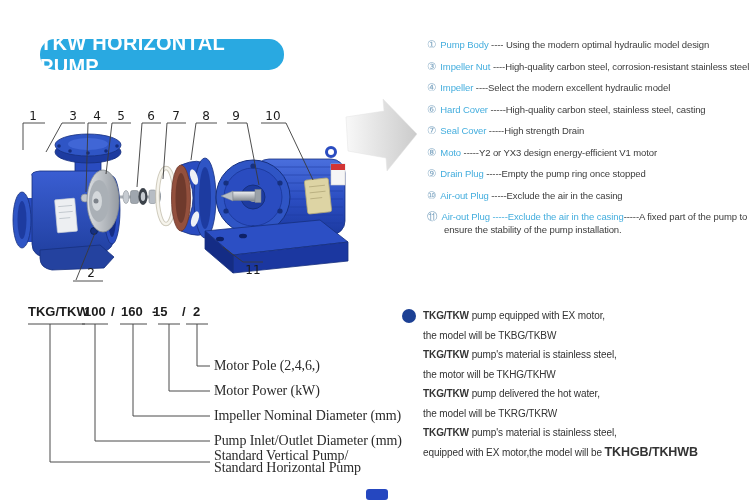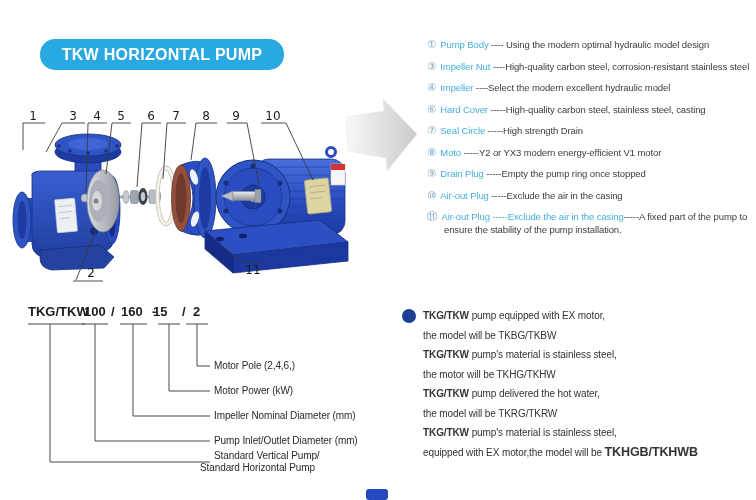--- a/index.html
+++ b/index.html
@@ -2,34 +2,34 @@
 <html style="--banner-blue: #29a9e1; --part-name-blue: #45aede; --pump-blue: #2a4cc0; --pump-blue-dark: #16307f; --note-bullet-navy: #1c4094;"><head>
 <meta charset="utf-8">
 <style>
   html,body{margin:0;padding:0;background:#fff;}
   .page{position:relative;width:756px;height:500px;background:#ffffff;overflow:hidden;
         font-family:"Liberation Sans",sans-serif;}
   
   .banner{position:absolute;left:40px;top:39px;width:244px;height:31px;
           background:var(--banner-blue,#29a9e1);border-radius:15px;
           display:flex;align-items:center;justify-content:center;}
-  .banner span{color:#fff;font-weight:bold;font-size:16px;letter-spacing:.3px;}
+  .banner span{color:#fff;font-weight:bold;font-size:20px;letter-spacing:.3px;}
   
   svg.layer{position:absolute;left:0;top:0;}
   text.co{font-family:"DejaVu Sans",sans-serif;font-size:12px;fill:#1b1b1b;text-anchor:middle;}
   
   .parts-list{position:absolute;left:419px;top:30px;width:334px;margin:8px;padding:0;list-style:none;}
   .parts-list li{font-size:9.5px;line-height:12.5px;margin-bottom:8px;color:#3c3c3c;
                  letter-spacing:-.1px;padding-left:17px;text-indent:-17px;}
   .p-num{color:#7fa6c2;font-size:10.5px;margin-right:4px;}
   .p-name,.p-blue{color:var(--part-name-blue,#45aede);}
   .p-desc{color:#3c3c3c;}
   
   .code-seg{position:absolute;top:304px;font-size:13px;font-weight:bold;color:#1c1c1c;}
-  .tree-label{position:absolute;font-size:10px;line-height:11px;color:#2a2a2a;letter-spacing:-.1px;white-space:nowrap;}
+  .tree-label{position:absolute;font-size:14px;line-height:11px;color:#2a2a2a;letter-spacing:-.1px;white-space:nowrap;font-family:Liberation Serif, serif;}
   
   .note-bullet{position:absolute;left:402px;top:309px;width:14px;height:14px;border-radius:50%;
                background:var(--note-bullet-navy,#1c4094);}
   .notes-lines{position:absolute;left:423px;top:306px;width:330px;}
   .note-line{font-size:10px;line-height:19.5px;color:#333;letter-spacing:-.1px;white-space:nowrap;}
   .note-line .b{font-weight:bold;}
   .note-line .lg{font-size:12.5px;}
   
   .page-mark{position:absolute;left:366px;top:489px;width:22px;height:11px;
              background:#2547c0;border-radius:3px;}
@@ -192,23 +192,23 @@
     <li><span class="p-num">①</span><span class="p-name">Pump Body</span><span class="p-blue"></span><span class="p-desc"> ---- Using the modern optimal hydraulic model design</span></li>
 
 
     <li><span class="p-num">③</span><span class="p-name">Impeller Nut</span><span class="p-blue"></span><span class="p-desc"> ----High-quality carbon steel, corrosion-resistant stainless steel</span></li>
 
     <li><span class="p-num">④</span><span class="p-name">Impeller</span><span class="p-blue"></span><span class="p-desc"> ----Select the modern excellent hydraulic model</span></li>
 
 
     <li><span class="p-num">⑥</span><span class="p-name">Hard Cover</span><span class="p-blue"></span><span class="p-desc"> -----High-quality carbon steel, stainless steel, casting</span></li>
 
-    <li><span class="p-num">⑦</span><span class="p-name">Seal Circle</span><span class="p-blue"></span><span class="p-desc"> -----High strength Drain</span></li>
-
-    <li><span class="p-num">⑧</span><span class="p-name">Moto</span><span class="p-blue"></span><span class="p-desc"> -----Y2 or YX3 modern energy-efficient V1 motor</span></li>
+    <li><span class="p-num">⑦</span><span class="p-name">Seal Cover</span><span class="p-blue"></span><span class="p-desc"> -----High strength Drain</span></li>
+
+    <li><span class="p-num">⑧</span><span class="p-name">Moto</span><span class="p-blue"></span><span class="p-desc"> -----Y2 or YX3 design energy-efficient V1 motor</span></li>
 
     <li><span class="p-num">⑨</span><span class="p-name">Drain Plug</span><span class="p-blue"></span><span class="p-desc"> -----Empty the pump ring once stopped</span></li>
 
     <li><span class="p-num">⑩</span><span class="p-name">Air-out Plug</span><span class="p-blue"></span><span class="p-desc"> -----Exclude the air in the casing</span></li>
 
     <li><span class="p-num">⑪</span><span class="p-name">Air-out Plug</span><span class="p-blue"> -----Exclude the air in the casing</span><span class="p-desc">-----A fixed part of the pump to ensure the stability of the pump installation.</span></li>
   </ul>
 
   <span class="code-seg" style="left:28px">TKG/TKW</span>
   <span class="code-seg" style="left:84px">100</span>
@@ -217,21 +217,21 @@
   <span class="code-seg" style="left:152px">-</span>
   <span class="code-seg" style="left:153px">15</span>
   <span class="code-seg" style="left:182px">/</span>
   <span class="code-seg" style="left:193px">2</span>
 
   <div class="tree-label" style="left:214px;top:360px">Motor Pole (2,4,6,)</div>
   <div class="tree-label" style="left:214px;top:385px">Motor Power  (kW)</div>
   <div class="tree-label" style="left:214px;top:410px">Impeller Nominal Diameter (mm)</div>
   <div class="tree-label" style="left:214px;top:435px">Pump Inlet/Outlet Diameter (mm)</div>
   <div class="tree-label" style="left:214px;top:450px">Standard Vertical Pump/</div>
-  <div class="tree-label" style="left:200px;top:462px">Standard  Horizontal Pump</div>
+  <div class="tree-label" style="left:214px;top:462px">Standard  Horizontal Pump</div>
 
   <div class="note-bullet"></div>
   <div class="notes-lines">
       <div class="note-line"><span class="b">TKG/TKW </span><span>pump equipped with EX motor,</span></div>
       <div class="note-line"><span>the model will be TKBG/TKBW</span></div>
       <div class="note-line"><span class="b">TKG/TKW </span><span>pump's material is stainless steel,</span></div>
       <div class="note-line"><span>the motor will be TKHG/TKHW</span></div>
       <div class="note-line"><span class="b">TKG/TKW </span><span>pump delivered the hot water,</span></div>
       <div class="note-line"><span>the model will be TKRG/TKRW</span></div>
       <div class="note-line"><span class="b">TKG/TKW </span><span>pump's material is stainless steel,</span></div>

